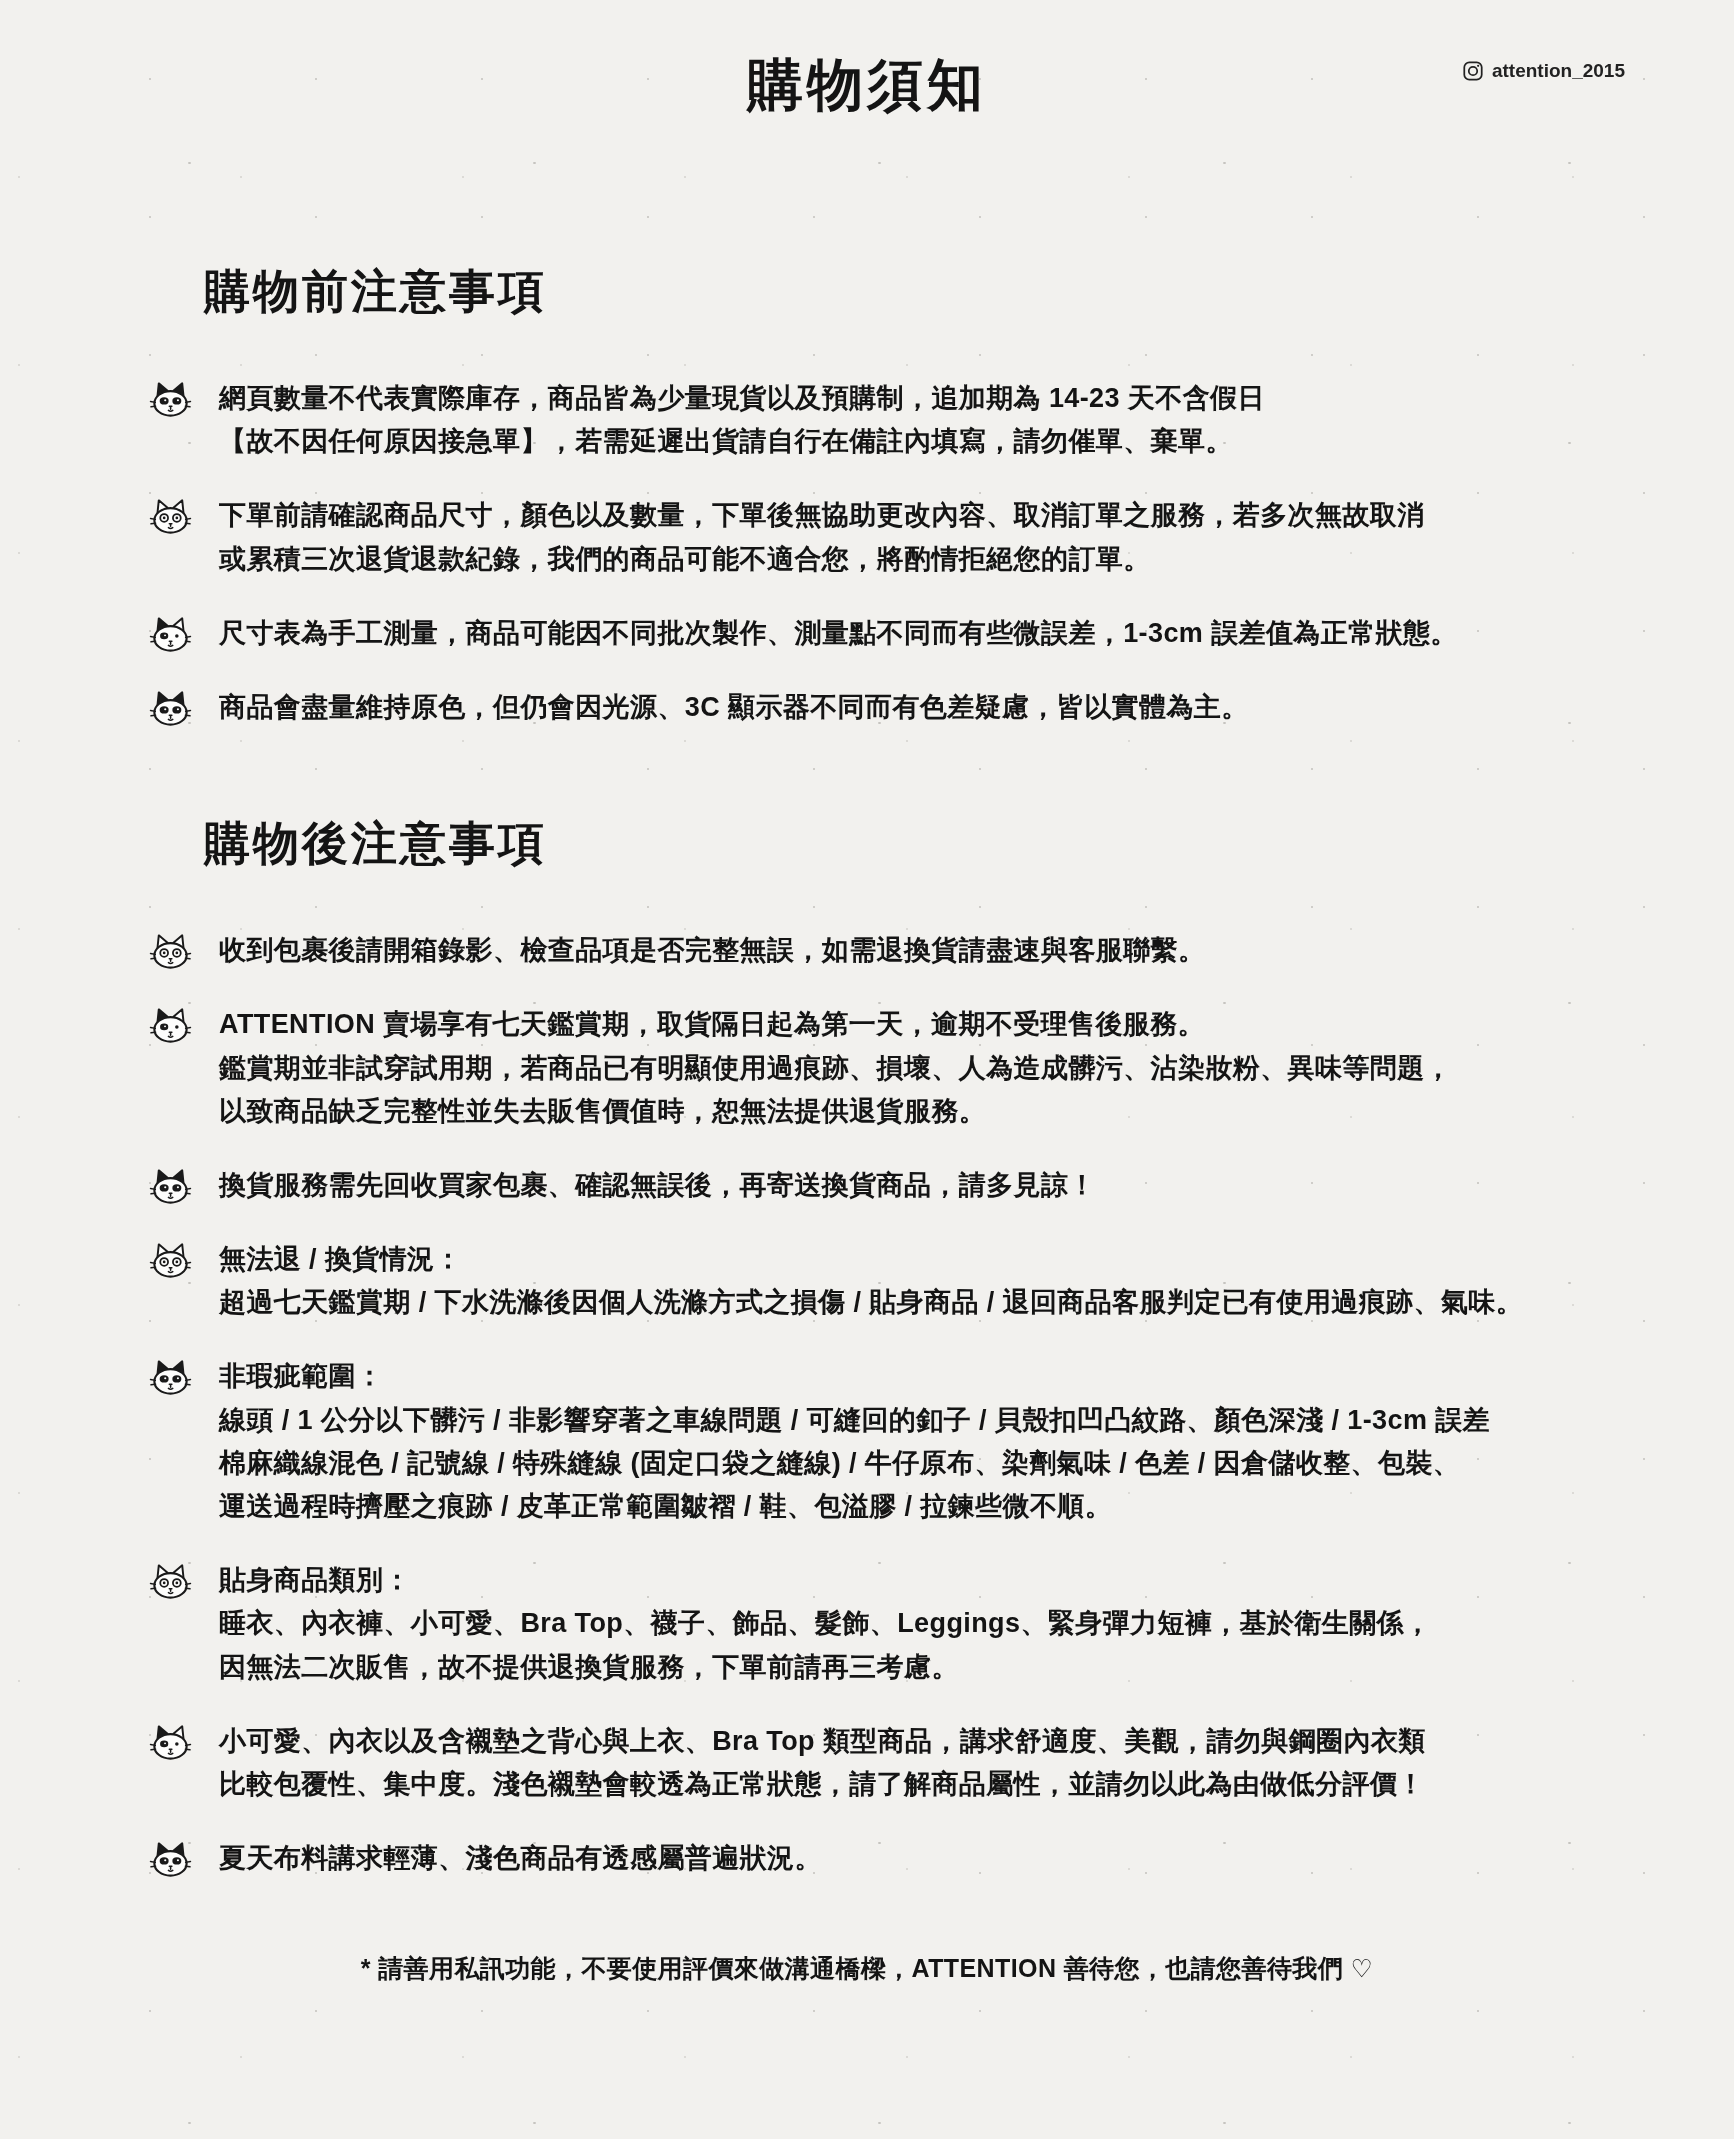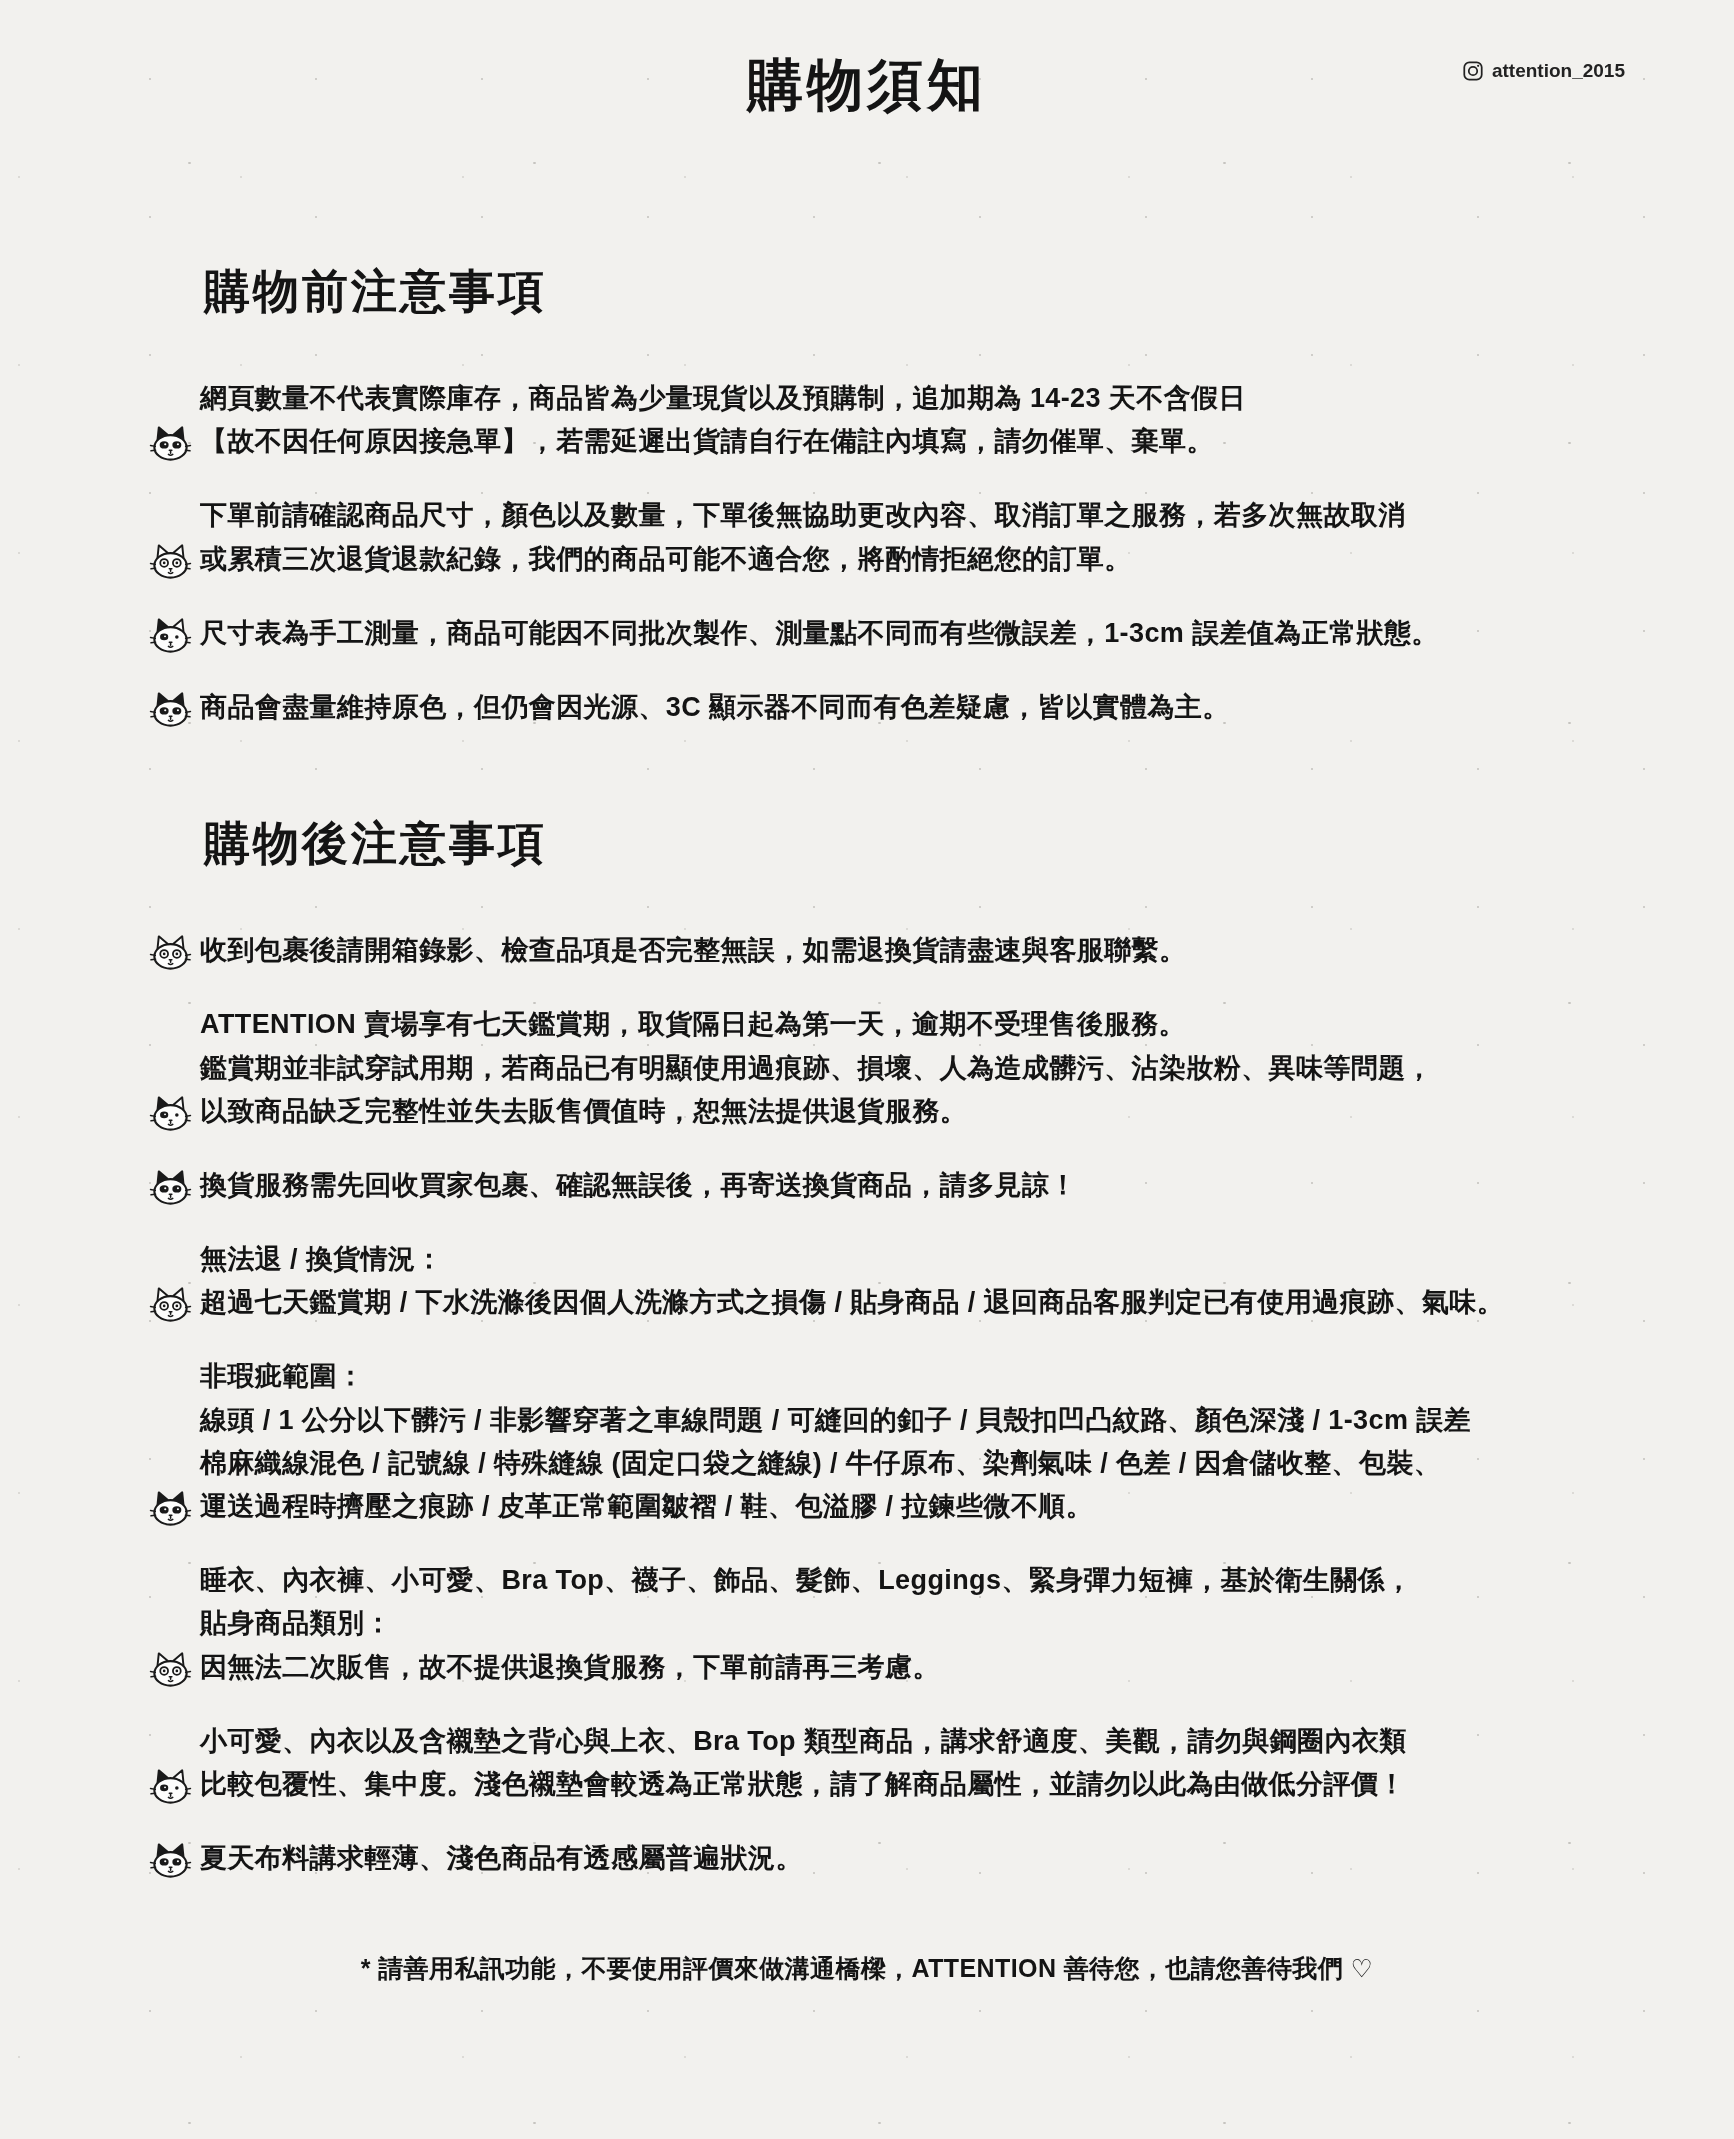--- a/index.html
+++ b/index.html
@@ -39,21 +39,21 @@
   .content { padding:0 117px 0 147px; }
   .section.first { margin-top:137px; }
   .section.second { margin-top:84px; }
   .section-heading {
     font-size:46px;
     font-weight:bold;
     letter-spacing:3px;
     padding-left:57px;
   }
   .items { margin-top:54px; display:flex; flex-direction:column; gap:31px; }
-  .item { display:flex; gap:6px; align-items:flex-end; }
+  .item { display:flex; gap:25px; align-items:flex-start; }
   .icon-cell { flex:0 0 47px; padding-top:1px; }
   .icon-cell svg { width:47px; height:41px; display:block; }
   .lines {
     font-size:27px;
     font-weight:bold;
     line-height:1.6;
     letter-spacing:0.4px;
   }
   .footer {
     margin-top:72px;
@@ -228,22 +228,22 @@
           <div>運送過程時擠壓之痕跡 / 皮革正常範圍皺褶 / 鞋、包溢膠 / 拉鍊些微不順。</div>
         </div>
       </div>
       <div class="item">
         <span class="icon-cell">
             <svg viewBox="0 0 47 41" width="47" height="41">
               <use href="#cat-b"></use>
             </svg>
           </span>
         <div class="lines">
+          <div>貼身商品類別：</div>
           <div>睡衣、內衣褲、小可愛、Bra Top、襪子、飾品、髮飾、Leggings、緊身彈力短褲，基於衛生關係，</div>
-          <div>貼身商品類別：</div>
           <div>因無法二次販售，故不提供退換貨服務，下單前請再三考慮。</div>
         </div>
       </div>
       <div class="item">
         <span class="icon-cell">
             <svg viewBox="0 0 47 41" width="47" height="41">
               <use href="#cat-c"></use>
             </svg>
           </span>
         <div class="lines">

